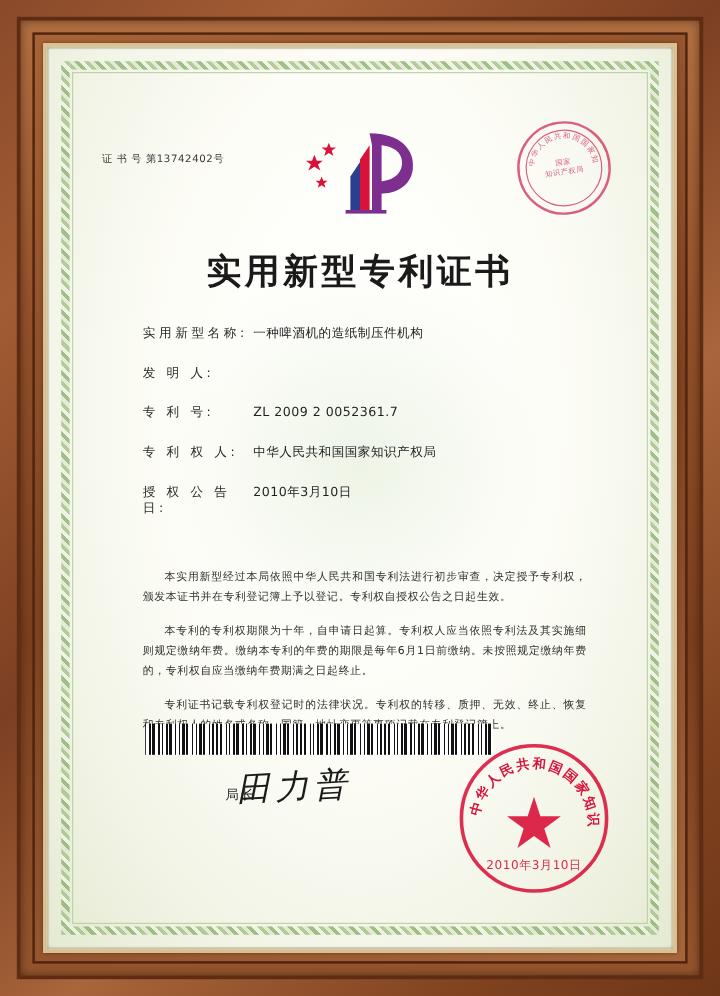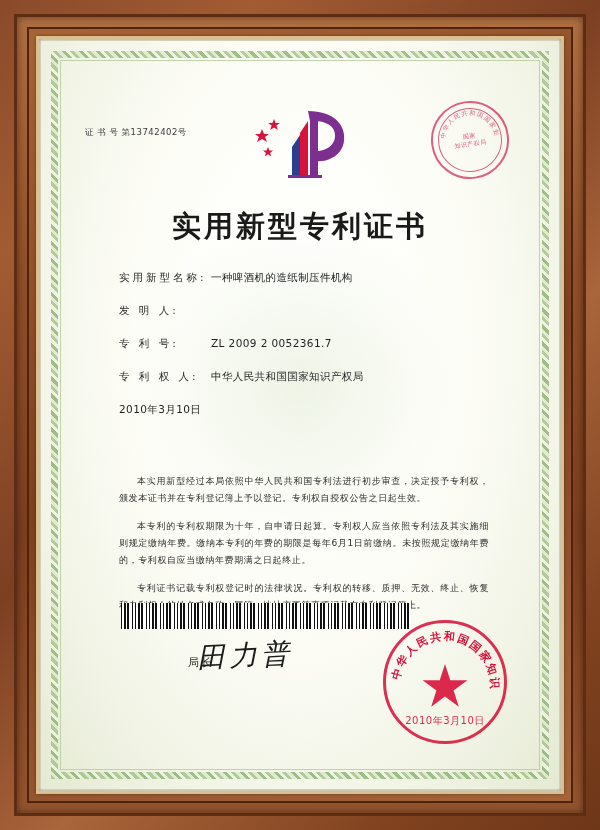--- a/index.html
+++ b/index.html
@@ -309,20 +309,21 @@
               </div>
               <div class="field">
                 <div class="label">专 利 号:</div>
                 <div class="value">ZL 2009 2 0052361.7</div>
               </div>
               <div class="field">
                 <div class="label">专 利 权 人:</div>
                 <div class="value">中华人民共和国国家知识产权局</div>
               </div>
               <div class="field">
+                <div class="label">授 权 公 告 日:</div>
                 <div class="value">2010年3月10日</div>
               </div>
             </div>
 
             <div class="body-text">
               <p>本实用新型经过本局依照中华人民共和国专利法进行初步审查，决定授予专利权，颁发本证书并在专利登记簿上予以登记。专利权自授权公告之日起生效。</p>
               <p>本专利的专利权期限为十年，自申请日起算。专利权人应当依照专利法及其实施细则规定缴纳年费。缴纳本专利的年费的期限是每年6月1日前缴纳。未按照规定缴纳年费的，专利权自应当缴纳年费期满之日起终止。</p>
               <p>专利证书记载专利权登记时的法律状况。专利权的转移、质押、无效、终止、恢复和专利权人的姓名或名称、国籍、地址变更等事项记载在专利登记簿上。</p>
             </div>
 

